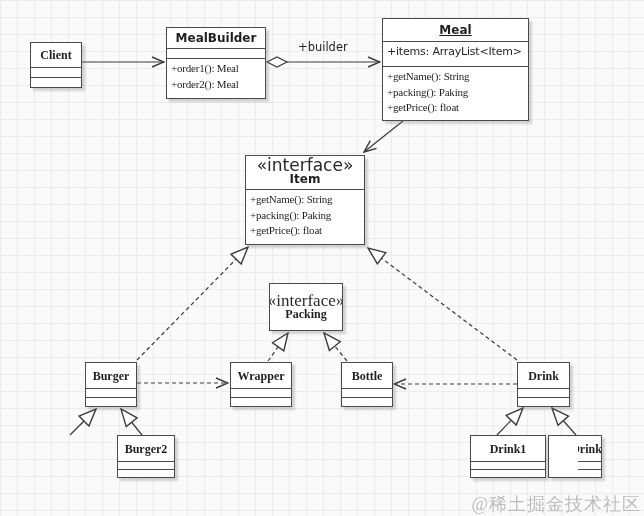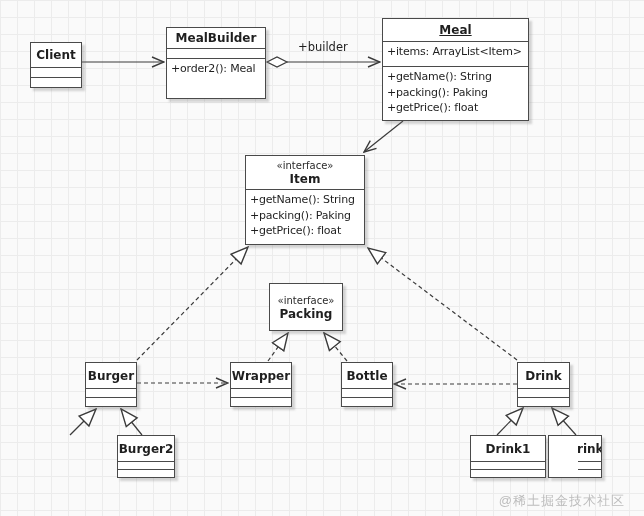--- a/index.html
+++ b/index.html
@@ -15,29 +15,29 @@
   .uml-box{
     position:absolute;background:#fff;border:1.6px solid #4a4a4a;box-sizing:border-box;
     display:flex;flex-direction:column;box-shadow:3px 3px 2px rgba(120,120,120,0.30);
     color:#1f1f1f;
   }
   .uml-title{
     font-weight:bold;font-size:12px;display:flex;flex-direction:column;
     align-items:center;justify-content:center;text-align:center;line-height:14px;
     white-space:nowrap;overflow:hidden;
   }
-  .stereo{font-weight:normal;font-size:10px;line-height:13px;color:#2a2a2a;}
-  .grow{flex:1 1 auto;}
+  .stereo{font-weight:normal;font-size:17px;line-height:13px;color:#2a2a2a;}
+  .grow{flex:1 1 auto;font-family:Liberation Serif, serif;}
   .comp{border-top:1.6px solid #4a4a4a;flex:0 0 auto;}
   .members{border-top:1.6px solid #4a4a4a;padding:2px 3px 0 4px;overflow:hidden;}
   .member{font-size:11px;line-height:15.5px;letter-spacing:-0.2px;white-space:nowrap;}
   .edge-label{position:absolute;font-size:11.5px;color:#1f1f1f;white-space:nowrap;}
   .watermark{
-    position:absolute;right:19px;top:492px;font-size:13px;letter-spacing:1px;
-    color:#bdbdbd;font-family:Liberation Sans, sans-serif;
+    position:absolute;right:3px;top:492px;font-size:18px;letter-spacing:1px;
+    color:#bdbdbd;font-family:Liberation Serif, serif;
   }
 </style>
 </head>
 <body>
 
 <div id="canvas">
 
   <svg id="wires" viewBox="0 0 644 516">
     <defs>
       <marker id="mArrow" markerUnits="userSpaceOnUse" markerWidth="14" markerHeight="12" viewBox="0 0 14 12" refX="13" refY="6" orient="auto">
@@ -79,20 +79,21 @@
     <div class="comp" style="height:9px;"></div>
     <div class="comp" style="height:9px;"></div>
   </div>
 
   <div class="uml-box" style="left:166px;top:27px;width:100px;height:72px;">
     <div class="uml-title" style="height:20px;flex:0 0 auto;">
       <span>MealBuilder</span>
     </div>
     <div class="comp" style="height:9px;"></div>
     <div class="members grow">
+      <div class="member">+order1(): Meal</div>
       <div class="member">+order2(): Meal</div>
     </div>
   </div>
 
   <div class="uml-box" style="left:382px;top:18px;width:147px;height:103px;">
     <div class="uml-title" style="height:22px;flex:0 0 auto;text-decoration:underline;">
       <span>Meal</span>
     </div>
     <div class="members" style="height:22px;flex:0 0 auto;">
       <div class="member">+items: ArrayList&lt;Item&gt;</div>

